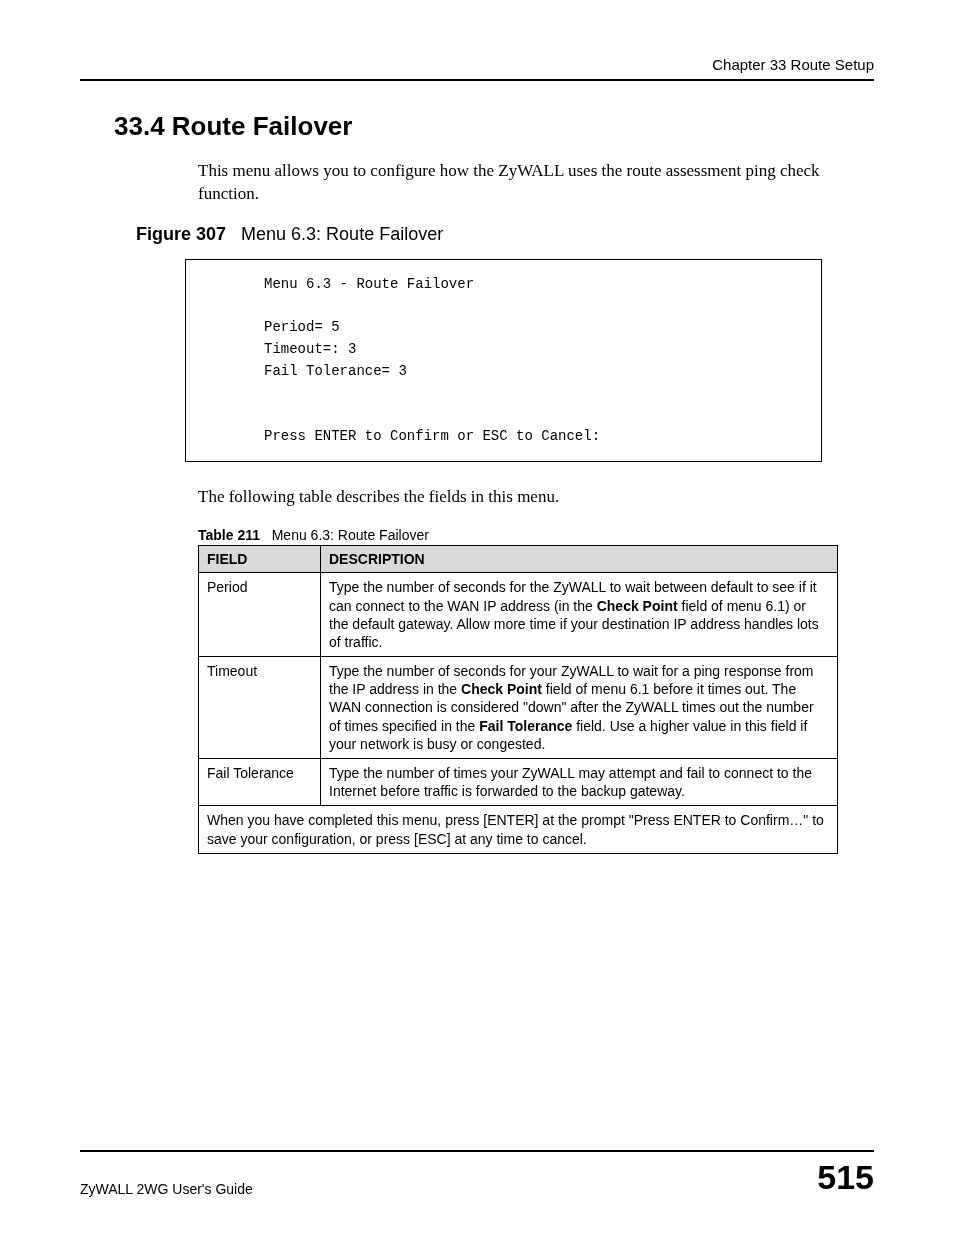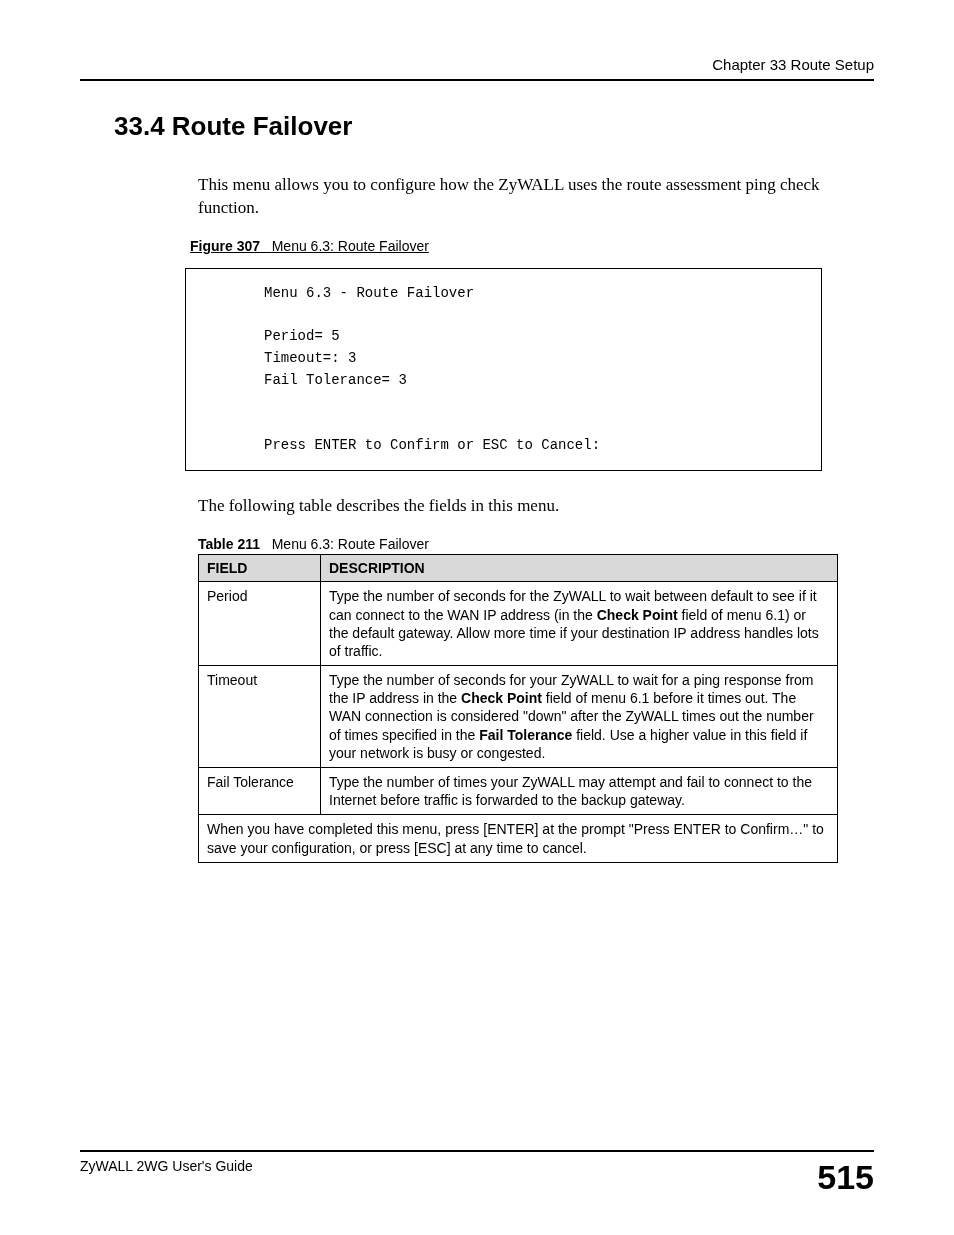--- a/index.html
+++ b/index.html
@@ -19,36 +19,35 @@
       font-size: 15px;
       color: #000;
       padding-bottom: 6px;
       border-bottom: 2px solid #000;
       margin-bottom: 30px;
     }
     .section-heading {
       font-size: 26px;
       font-weight: bold;
       font-family: Arial, Helvetica, sans-serif;
-      margin-bottom: 32px;
+      margin-bottom: 18px;
       margin-left: 34px;
     }
     .body-text {
       font-family: "Times New Roman", Times, serif;
       font-size: 17px;
       line-height: 1.35;
       margin-left: 118px;
       margin-right: 10px;
       margin-bottom: 18px;
     }
     .figure-caption {
-      font-size: 14px;
-      margin-left: 110px;
+      font-size: 18px;
+      margin-left: 56px;
       margin-bottom: 14px;
-      text-decoration: underline;
     }
     .figure-caption b { font-weight: bold; }
     .terminal-box {
       margin-left: 0px;
       border: 1.5px solid #000;
       padding: 14px 14px 14px 78px;
       width: 637px;
       margin-bottom: 24px;
       position: relative;
       left: 105px;
@@ -87,21 +86,21 @@
     .field-table .col-field { width: 122px; }
     .footer {
       position: absolute;
       bottom: 38px;
       left: 80px;
       right: 80px;
       border-top: 2px solid #000;
       padding-top: 6px;
       display: flex;
       justify-content: space-between;
-      align-items: flex-start;
+      align-items: flex-end;
     }
     .footer-left {
       font-size: 14px;
     }
     .footer-right {
       font-size: 34px;
       font-weight: bold;
       font-family: Arial, Helvetica, sans-serif;
     }
   </style>

